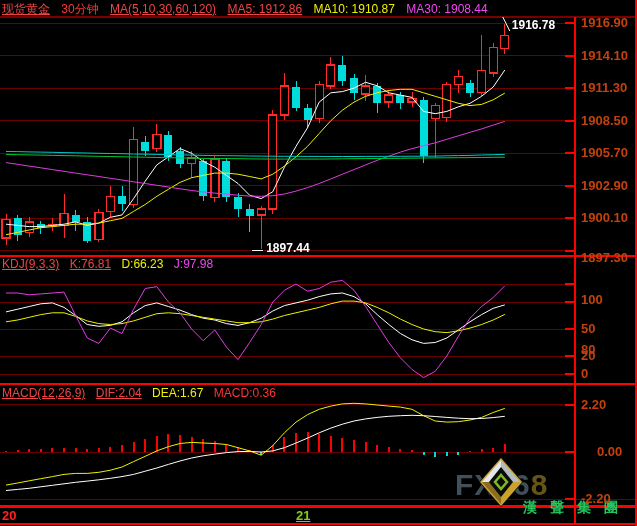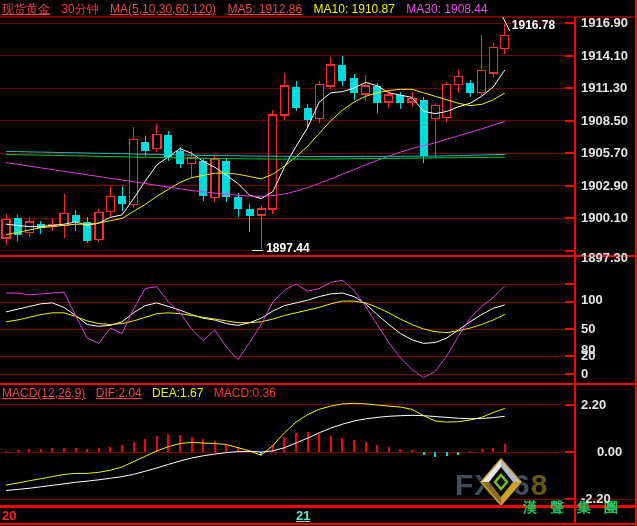--- a/index.html
+++ b/index.html
@@ -5,21 +5,21 @@
   html,body{margin:0;padding:0;background:#000;}
   #app{position:relative;width:637px;height:526px;background:#000;overflow:hidden;
        font-family:"Liberation Sans",sans-serif;}
   .hdr{position:absolute;left:2px;top:1px;font-size:12px;white-space:nowrap;z-index:6;}
   .hdr span{margin-right:8px;}
   .sub-hdr{position:absolute;left:2px;font-size:12px;white-space:nowrap;z-index:6;}
   .sub-hdr span{margin-right:7px;}
   .w{color:#ef4444;text-decoration:underline;} .rd{color:#ff3434;} .yl{color:#f0f000;} .mg{color:#f048f0;}
   #chart-svg{position:absolute;left:0;top:0;z-index:1;}
   #labels{position:absolute;left:0;top:0;width:637px;height:526px;z-index:5;pointer-events:none;}
-  .axlbl{position:absolute;left:581px;font-weight:bold;font-size:13px;color:#e5e5e5;
+  .axlbl{position:absolute;left:581px;font-weight:bold;font-size:13px;color:#c2410c;
          white-space:nowrap;letter-spacing:0px;}
   .datelbl{position:absolute;top:508px;font-weight:bold;font-size:13px;color:#ff2020;}
   .panel-hit{position:absolute;left:0;width:574px;z-index:2;}
   #logo{position:absolute;left:455px;top:453px;width:182px;height:72px;z-index:4;}
   #fxwm{position:absolute;left:0px;top:15px;font-weight:bold;font-size:30px;
         color:#44545e;letter-spacing:1px;opacity:.95;}
   #fxwm .g8{color:#6d5a1a;}
   #diamond{position:absolute;left:24px;top:4px;}
   #sino{position:absolute;left:66px;top:27px;font-weight:bold;font-size:17px;color:#fff;
         white-space:nowrap;letter-spacing:.5px;}
@@ -33,20 +33,26 @@
 
   <div class="hdr">
     <span class="w">现货黄金</span>
     <span class="rd">30分钟</span>
     <span class="w">MA(5,10,30,60,120)</span>
     <span class="w">MA5: 1912.86</span>
     <span class="yl">MA10: 1910.87</span>
     <span class="mg">MA30: 1908.44</span>
   </div>
 
+  <div class="sub-hdr" style="top:257px">
+    <span class="w">KDJ(9,3,3)</span>
+    <span class="w">K:76.81</span>
+    <span class="yl">D:66.23</span>
+    <span class="mg">J:97.98</span>
+  </div>
 
   <div class="sub-hdr" style="top:386px">
     <span class="w">MACD(12,26,9)</span>
     <span class="w">DIF:2.04</span>
     <span class="yl">DEA:1.67</span>
     <span class="rd">MACD:0.36</span>
   </div>
 
   <svg id="chart-svg" width="637" height="526" shape-rendering="crispEdges">
       <line x1="0" y1="23" x2="574" y2="23" stroke="#6b0000" stroke-width="1"></line>
@@ -251,21 +257,21 @@
       <div class="axlbl" style="top: 242.987px; margin-top: 7px;">1897.30</div>
       <div class="axlbl" style="top: 292px;">100</div>
       <div class="axlbl" style="top: 294px; margin-top: 48px;">80</div>
       <div class="axlbl" style="top: 321px;">50</div>
       <div class="axlbl" style="top: 348px;">20</div>
       <div class="axlbl" style="top: 366px;">0</div>
       <div class="axlbl" style="top: 396.999px;">2.20</div>
       <div class="axlbl" style="top: 444px; margin-left: 16px;">0.00</div>
       <div class="axlbl" style="top: 491.001px;">-2.20</div>
       <div class="datelbl" style="top: 508px; left: 2px; color: rgb(255, 32, 32);">20</div>
-      <div class="datelbl" style="top: 508px; left: 296px; color: #5eead4; text-decoration: underline;">21</div>
+      <div class="datelbl" style="top: 508px; left: 296px; color: #84cc16; text-decoration: underline;">21</div>
     </div>
 
   <div id="logo">
     <div id="fxwm"><span>FX16</span><span class="g8">8</span></div>
     <svg id="diamond" width="44" height="50" viewBox="0 0 44 50">
       <polygon points="22,0 44,25 22,50 0,25" fill="#14100a"></polygon>
       <polygon points="22,1 43,25 22,49 1,25" fill="#caa53d"></polygon>
       <polygon points="22,3 3,25 22,25" fill="#e3e7ea"></polygon>
       <polygon points="22,3 41,25 22,25" fill="#b4bcc3"></polygon>
       <polygon points="3,25 22,47 22,25" fill="#8a6d1f"></polygon>

